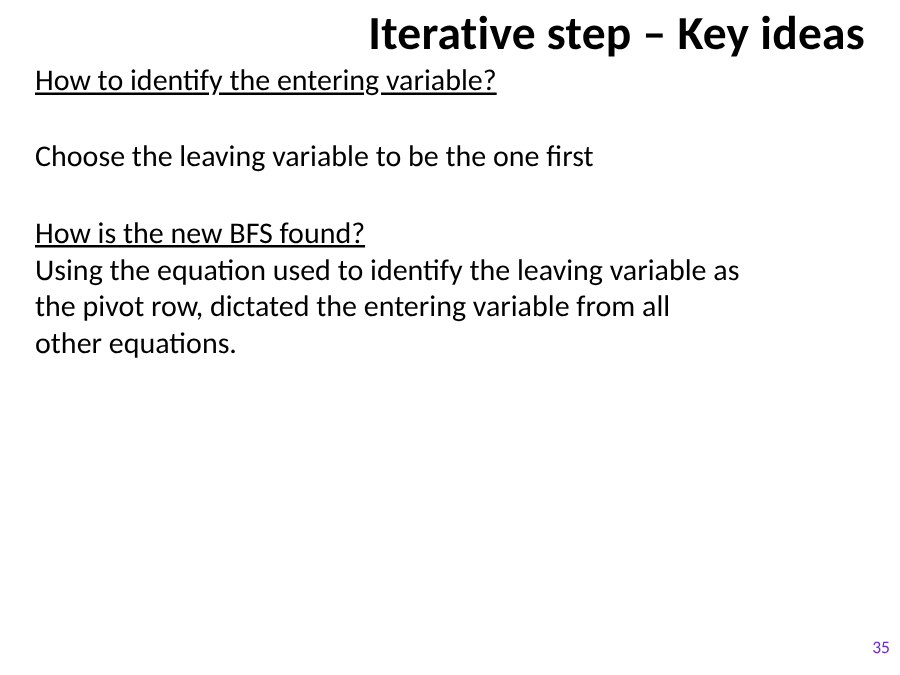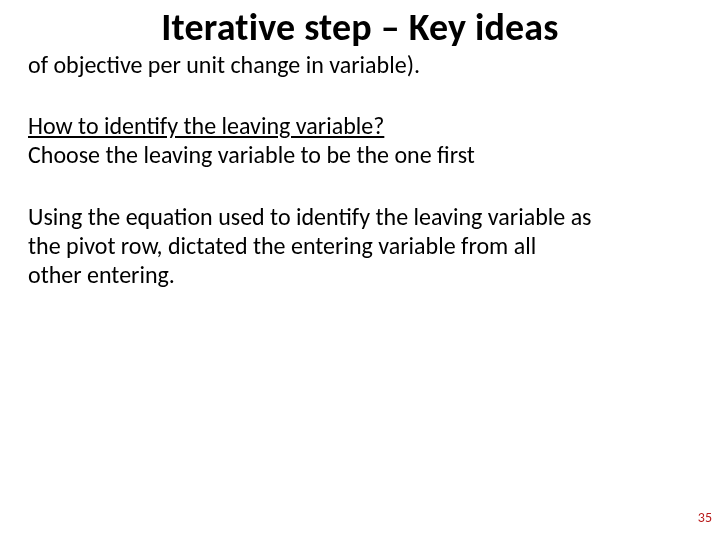--- a/index.html
+++ b/index.html
@@ -1,43 +1,43 @@
 <!DOCTYPE html>
 <html><head>
 <meta charset="utf-8">
 <style>
   * { margin: 0; padding: 0; box-sizing: border-box; }
   html, body { width: 720px; height: 540px; background: #fff; font-family: Calibri, "Segoe UI", Arial, sans-serif; color: #000; overflow: hidden; }
   .slide { position: relative; width: 720px; height: 540px; padding: 8px 28px 0 28px; }
-  .title { font-size: 38px; font-weight: 700; text-align: center; line-height: 1.05; margin-bottom: 0; letter-spacing: 0.2px; }
+  .title { font-size: 38px; font-weight: 700; text-align: right; line-height: 1.05; margin-bottom: 0; letter-spacing: 0.2px; }
   .block { font-size: 24px; line-height: 1.22; margin-top: 2px; }
   .q { text-decoration: underline; }
   .gap { height: 30px; }
   .italic { font-style: italic; }
-  .pagenum { position: absolute; right: 8px; bottom: 14px; font-size: 14px; color: #b91c1c; }
+  .pagenum { position: absolute; right: 8px; bottom: 14px; font-size: 14px; color: #6d28d9; }
 </style>
 </head>
 <body>
 
 <div class="slide">
   <div class="title">Iterative step – Key ideas</div>
 
   <div class="block">
-    <div>of objective per unit change in variable).</div>
+    <div class="q">How to identify the entering variable?</div>
   </div>
 
   <div class="gap"></div>
 
   <div class="block">
-    <div class="q">How to identify the leaving variable?</div>
     <div>Choose the leaving variable to be the one first</div>
   </div>
 
   <div class="gap"></div>
 
   <div class="block">
+    <div class="q">How is the new BFS found?</div>
     <div>Using the equation used to identify the leaving variable as</div>
     <div>the pivot row, dictated the entering variable from all</div>
-    <div>other entering.</div>
+    <div>other equations.</div>
   </div>
 
   <div class="pagenum">35</div>
 </div>
 
 </body></html>

